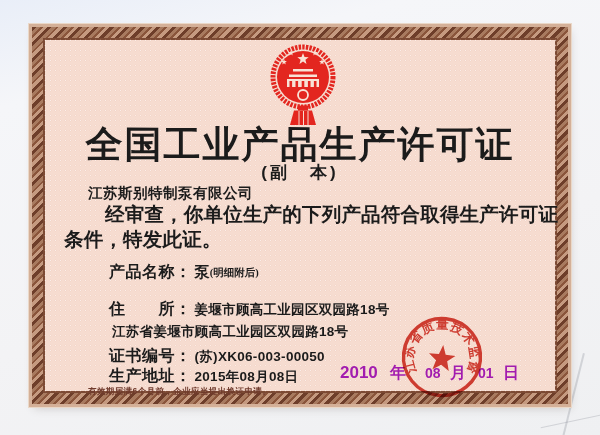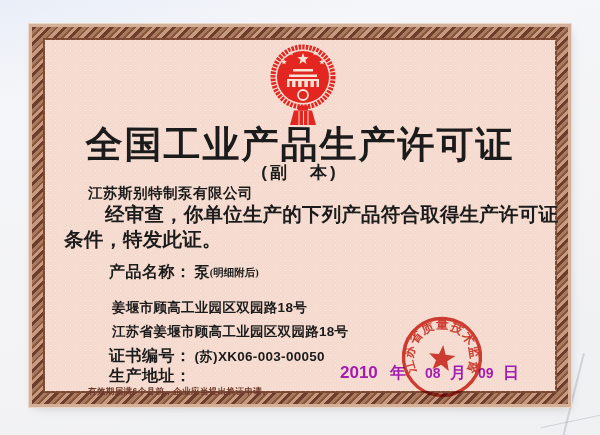--- a/index.html
+++ b/index.html
@@ -120,44 +120,46 @@
     <div class="body-line2">条件，特发此证。</div>
   </div>
 
   <div class="field row-product">
     <span class="field-label">产品名称：</span>
     <span class="field-value">泵</span>
     <span class="field-suffix">(明细附后)</span>
   </div>
 
   <div class="field row-address">
+    <span class="field-label">住　　所：</span>
     <span class="field-value">姜堰市顾高工业园区双园路18号</span>
   </div>
 
   <div class="field row-prodaddr">
     <span class="field-value">江苏省姜堰市顾高工业园区双园路18号</span>
   </div>
 
   <div class="field row-certno">
     <span class="field-label">证书编号：</span>
     <span class="field-value">(苏)XK06-003-00050</span>
   </div>
 
   <div class="field row-expiry">
     <span class="field-label">生产地址：</span>
+    <span class="field-value">2015年08月08日</span>
   </div>
 
   <div class="footnote">有效期届满6个月前，企业应当提出换证申请。</div>
 
   <div class="issue-date">
     <span class="d-year">2010</span>
     <span class="d-year-unit">年</span>
     <span class="d-month">08</span>
     <span class="d-month-unit">月</span>
-    <span class="d-day">09</span>
+    <span class="d-day">01</span>
     <span class="d-day-unit">日</span>
   </div>
 
   <svg class="seal" viewBox="0 0 112 112" aria-hidden="true">
     <circle cx="56" cy="56" r="38.5" fill="none" stroke="#d02b1f" stroke-width="3.4"></circle>
     <polygon fill="#d02b1f" points="56,44 59.4,53.3 69.3,53.7 61.6,59.8 64.2,69.3 56,63.9 47.8,69.3 50.4,59.8 42.7,53.7 52.6,53.3"></polygon>
     <path id="sealArc" d="M 32,73 A 29,29 0 1 1 80,73" fill="none"></path>
     <text fill="#d02b1f">
       <textPath href="#sealArc" startOffset="0" textLength="134" lengthAdjust="spacing">江苏省质量技术监督局</textPath>
     </text>

